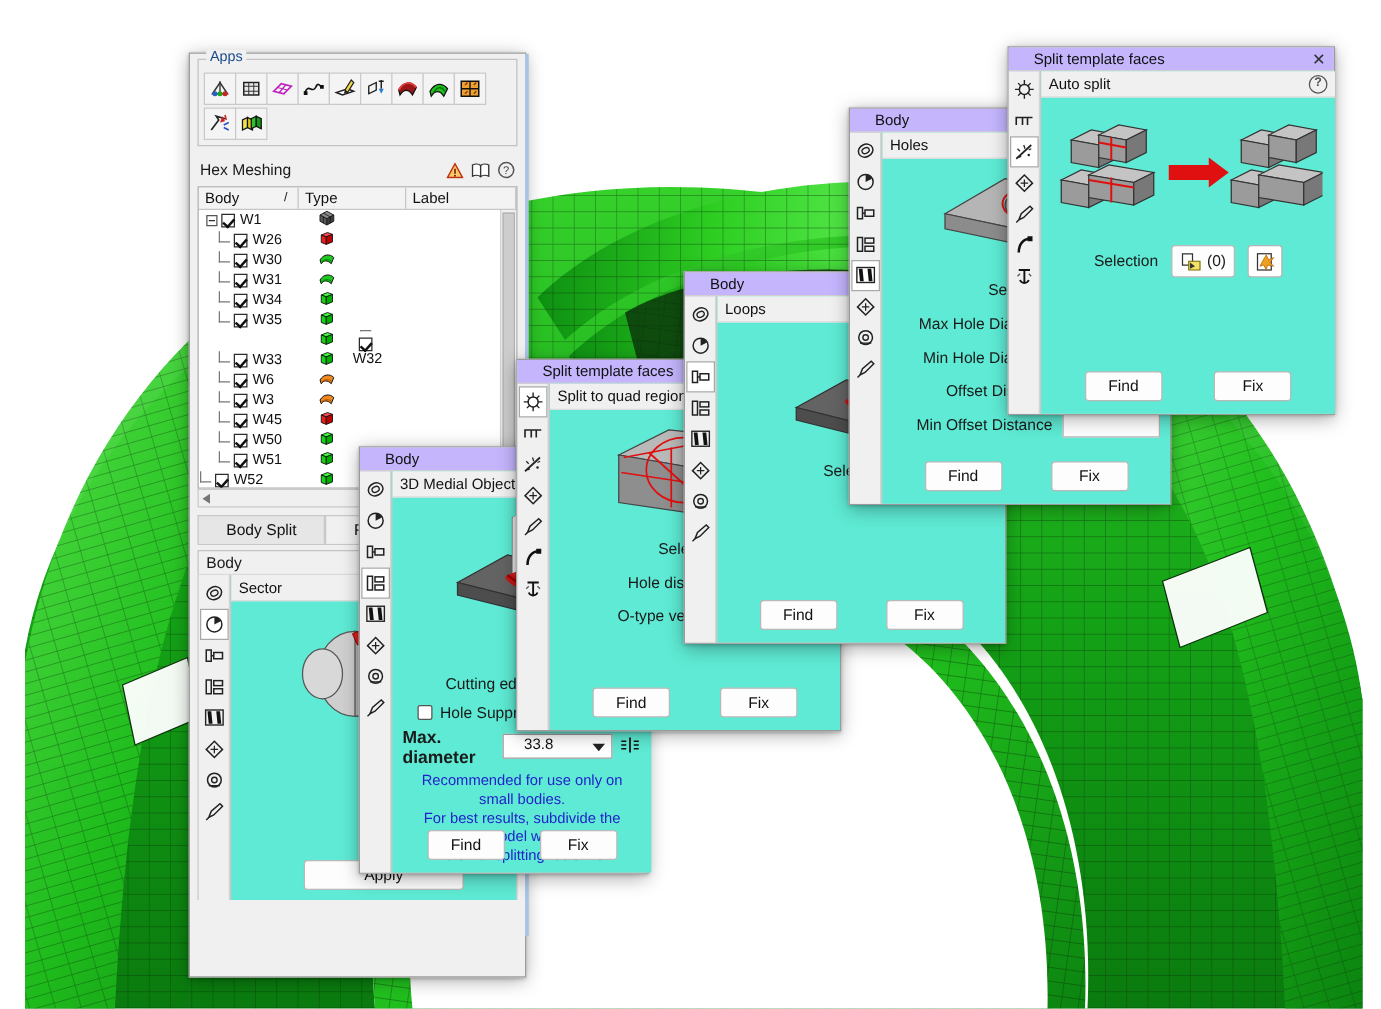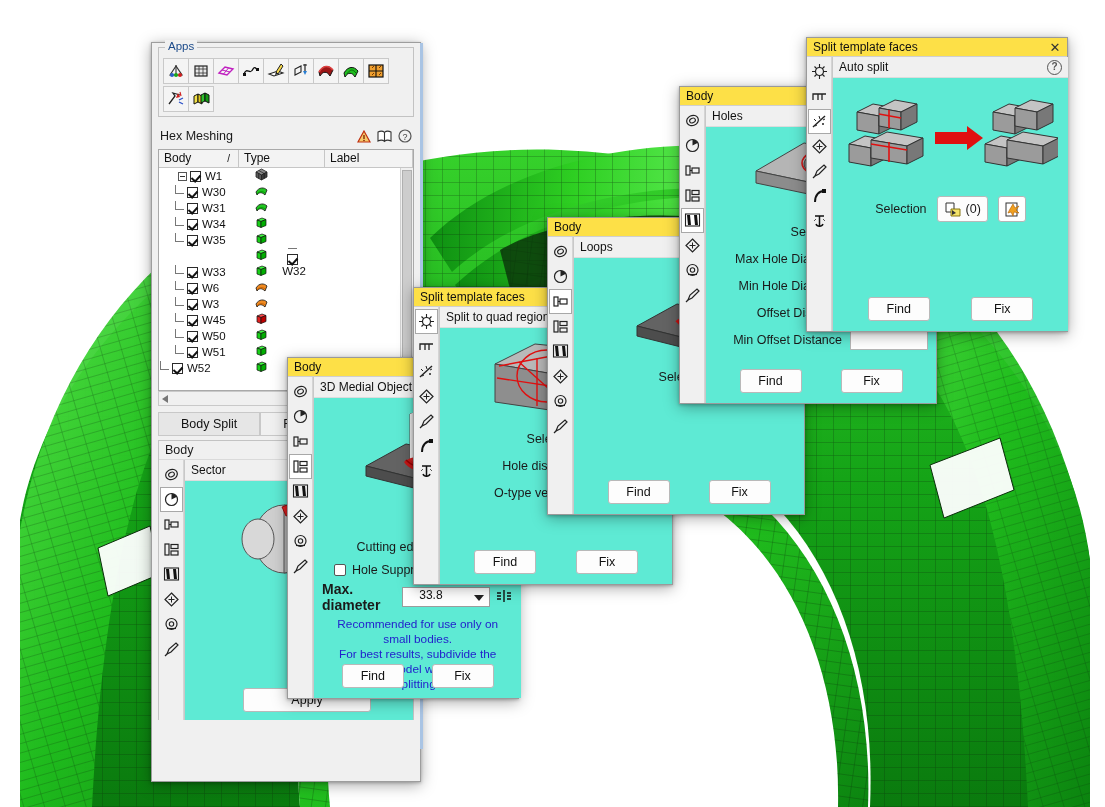--- a/index.html
+++ b/index.html
@@ -17,22 +17,22 @@
 
   
   .win {
     position:absolute;
     background:#f0f0f0;
     border:1px solid #9a9a9a;
     box-shadow:0 3px 14px rgba(0,0,0,.34), 0 1px 3px rgba(0,0,0,.25);
   }
   .win-title {
     height:19px; line-height:19px;
-    background:#fde047;
-    padding:0 6px;
+    background:#c4b5fd;
+    padding:0 20px;
     font-size:12px; color:#101010;
     border-bottom:1px solid #cfcfcf;
     position:relative;
     user-select:none;
   }
   .win-close {
     position:absolute; right:4px; top:0; width:16px; height:19px;
     line-height:19px; text-align:center; font-size:13px; color:#333;
     cursor:pointer;
   }
@@ -388,29 +388,39 @@
   <div class="tree-wrap">
     <div class="tree-head">
       <div class="th-body">
         <span>Body</span>
         <span class="sortmark">/</span>
       </div>
       <div class="th-type">Type</div>
       <div class="th-label">Label</div>
     </div>
     <div class="tree-rows" id="tree-rows">
-        <div class="trow" style="position: relative; padding-left: 19px;">
+        <div class="trow" style="position: relative; padding-left: 6px;">
           <span class="expander"></span>
           <span class="cbox checked"></span>
           <span class="tname">W1</span>
           <span class="ticon"><svg width="13" height="13" viewBox="0 0 13 13">
               <path d="M1 4 L6.5 1 L12 4 L6.5 7 Z" fill="#8a8a8a" stroke="#222" stroke-width=".8"></path>
               <path d="M1 4 L1 9 L6.5 12 L6.5 7 Z" fill="#5a5a5a" stroke="#222" stroke-width=".8"></path>
               <path d="M6.5 7 L12 4 L12 9 L6.5 12 Z" fill="#3d3d3d" stroke="#222" stroke-width=".8"></path>
               <path d="M3.7 2.5 L9.2 5.5 M3.7 5.5 L3.7 10.5 M9.2 5.5 L9.2 10.5" stroke="#111" stroke-width=".6"></path>
+            </svg></span>
+        </div>
+        <div class="trow" style="position: relative; padding-left: 16px;">
+          <span class="twig" style="width:9px;border-left:1px solid #777;border-bottom:1px solid #777;height:9px;margin-right:3px;margin-bottom:5px;"></span>
+          <span class="cbox checked"></span>
+          <span class="tname">W26</span>
+          <span class="ticon"><svg width="13" height="13" viewBox="0 0 13 13">
+              <path d="M2 4 L7 2 L11 3.5 L6 5.5 Z" fill="#ff4848" stroke="#111" stroke-width=".7"></path>
+              <path d="M2 4 L2 10 L6 11.5 L6 5.5 Z" fill="#e02020" stroke="#111" stroke-width=".7"></path>
+              <path d="M6 5.5 L11 3.5 L11 9.5 L6 11.5 Z" fill="#bd0000" stroke="#111" stroke-width=".7"></path>
             </svg></span>
         </div>
         <div class="trow" style="position: relative; padding-left: 16px;">
           <span class="twig" style="width:9px;border-left:1px solid #777;border-bottom:1px solid #777;height:9px;margin-right:3px;margin-bottom:5px;"></span>
           <span class="cbox checked"></span>
           <span class="tname">W30</span>
           <span class="ticon"><svg width="13" height="13" viewBox="0 0 13 13">
               <path d="M1 8 C4 3, 9 3, 12 6 L10 11 C7 8, 4 8, 2 11 Z" fill="#22c522" stroke="#111" stroke-width=".8"></path>
               <path d="M2 10 C4 7, 8 7, 10 9" fill="none" stroke="#009800" stroke-width=".9"></path>
             </svg></span>

